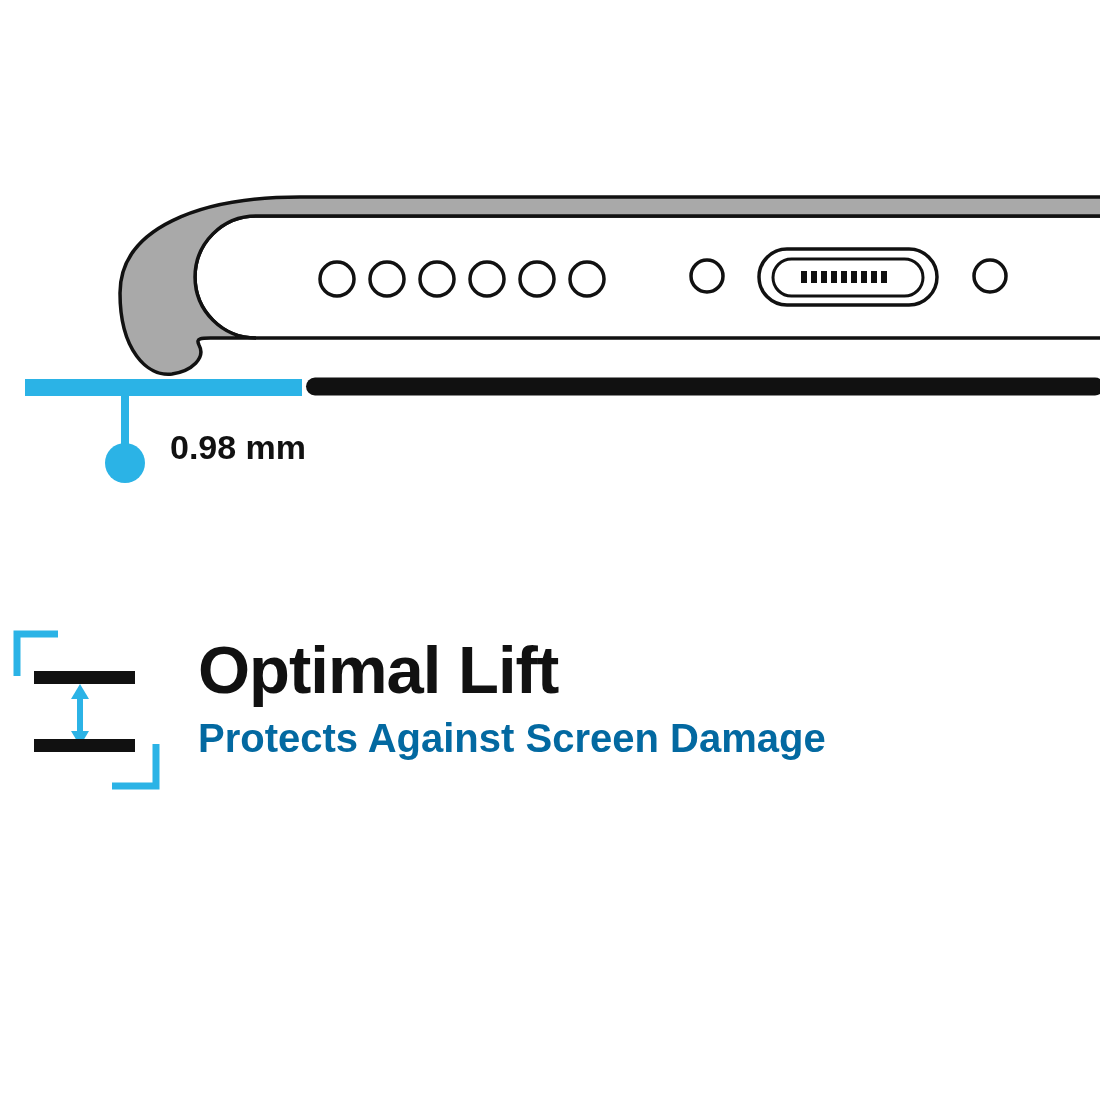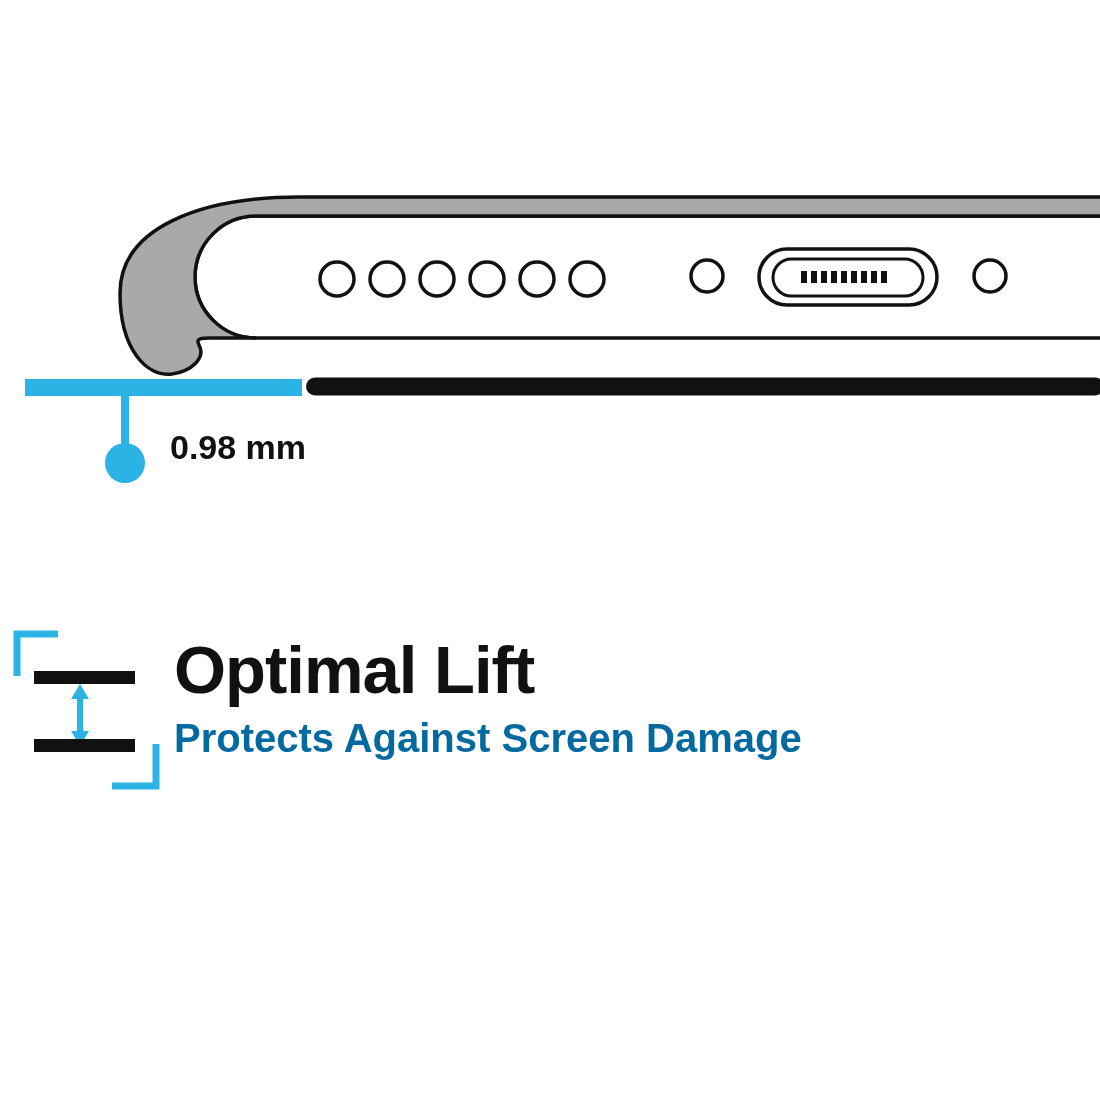--- a/index.html
+++ b/index.html
@@ -32,21 +32,21 @@
     left: 0;
     width: 1100px;
     display: flex;
     align-items: flex-start;
   }
   .lift-icon-svg {
     margin-left: 4px;
     flex: 0 0 auto;
   }
   .feature-text {
-    margin-left: 0;
+    margin-left: 24px;
     padding-top: 10px;
   }
   .feature-title {
     margin: 0;
     font-size: 67px;
     line-height: 1.0;
     font-weight: bold;
     letter-spacing: -1px;
     color: #111111;
   }

